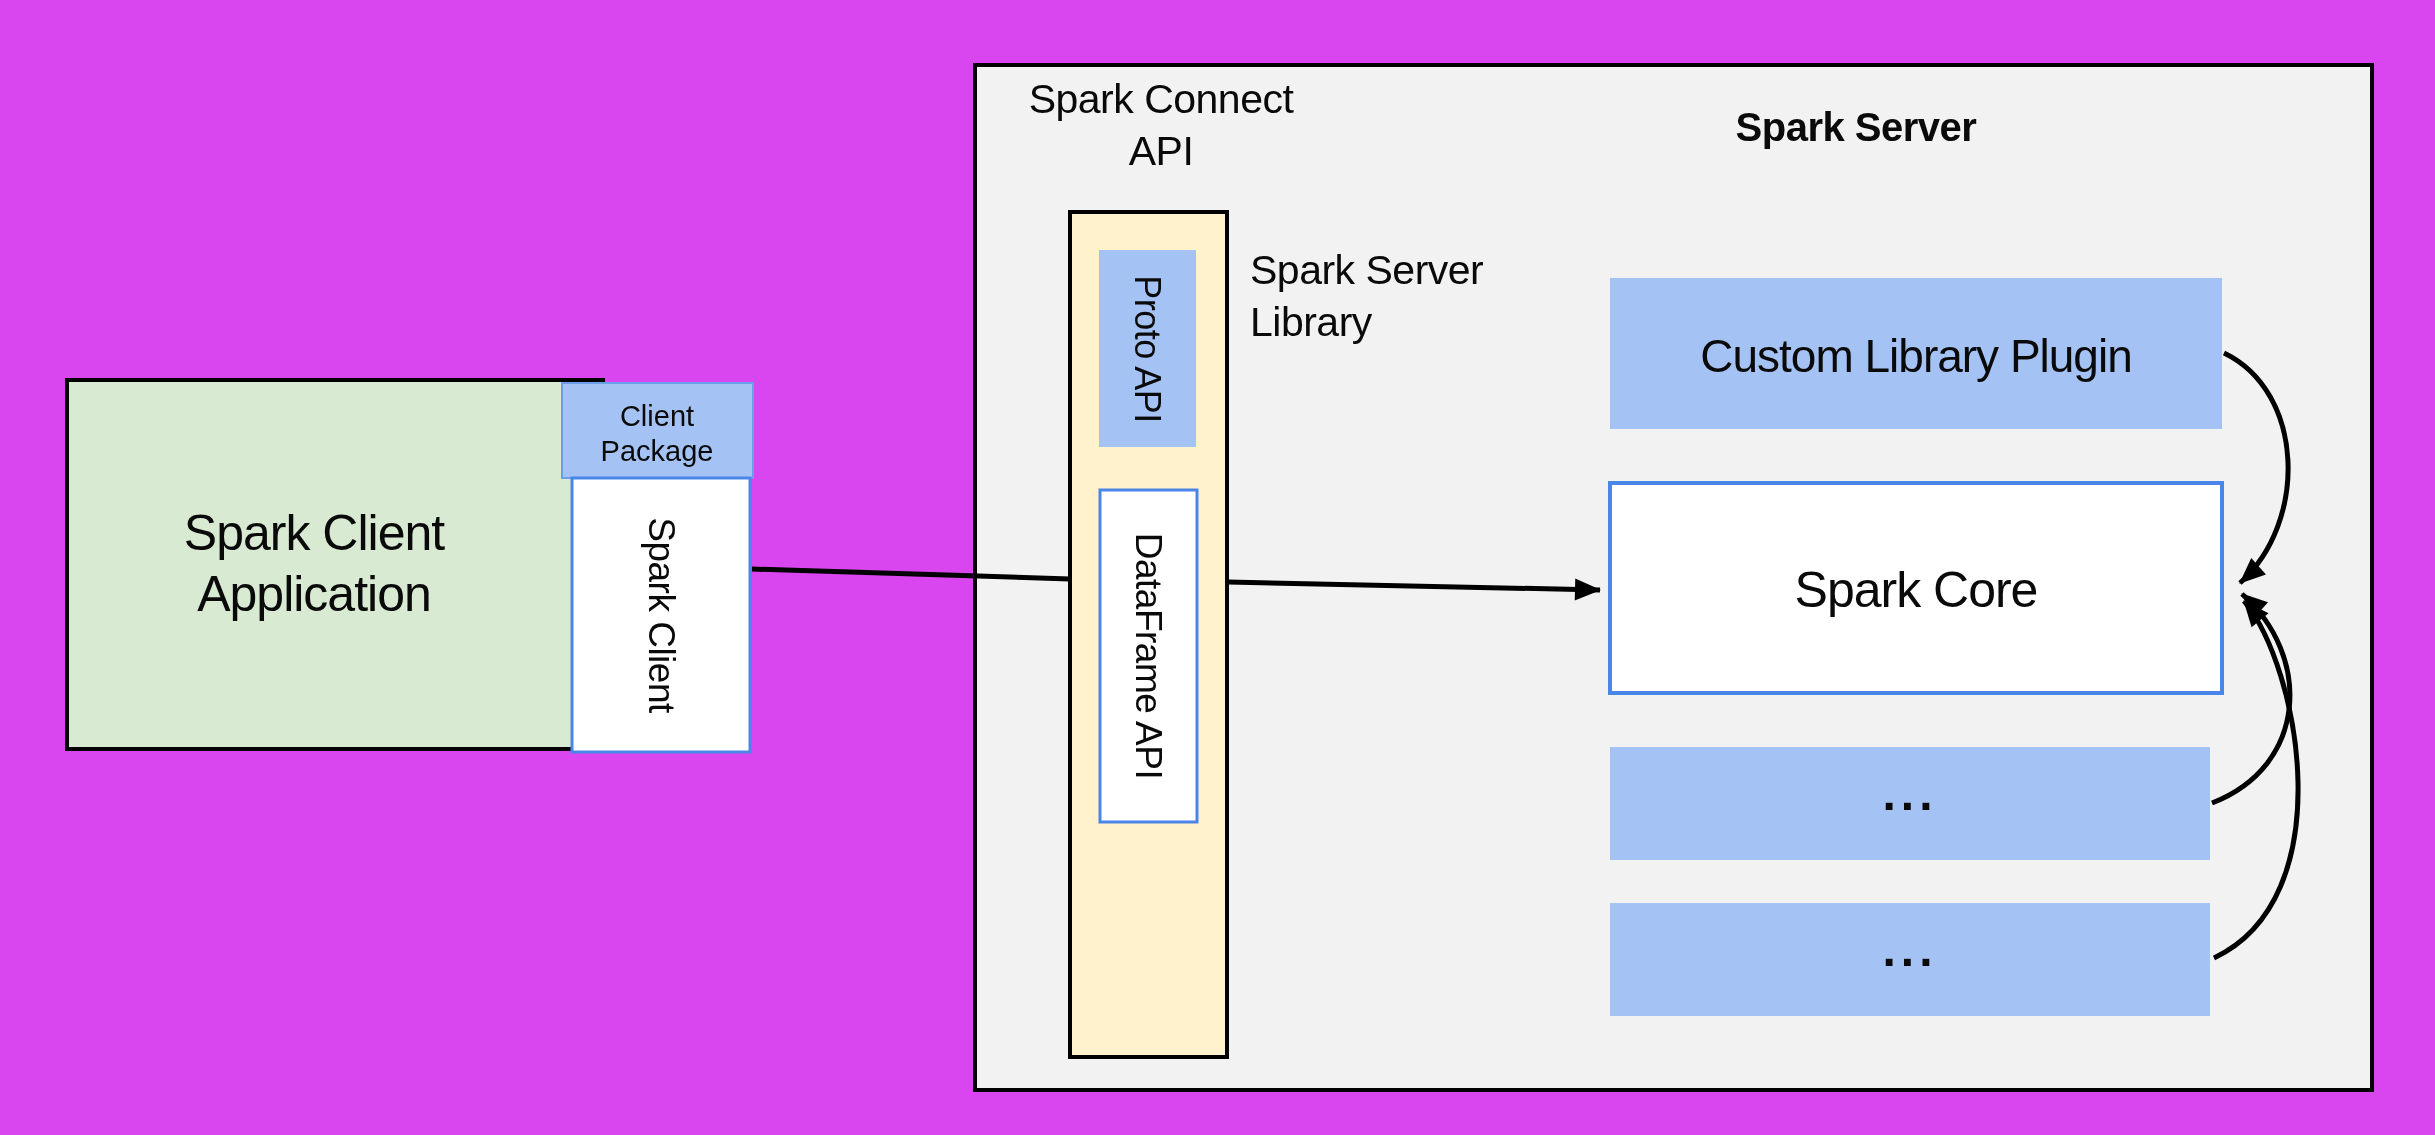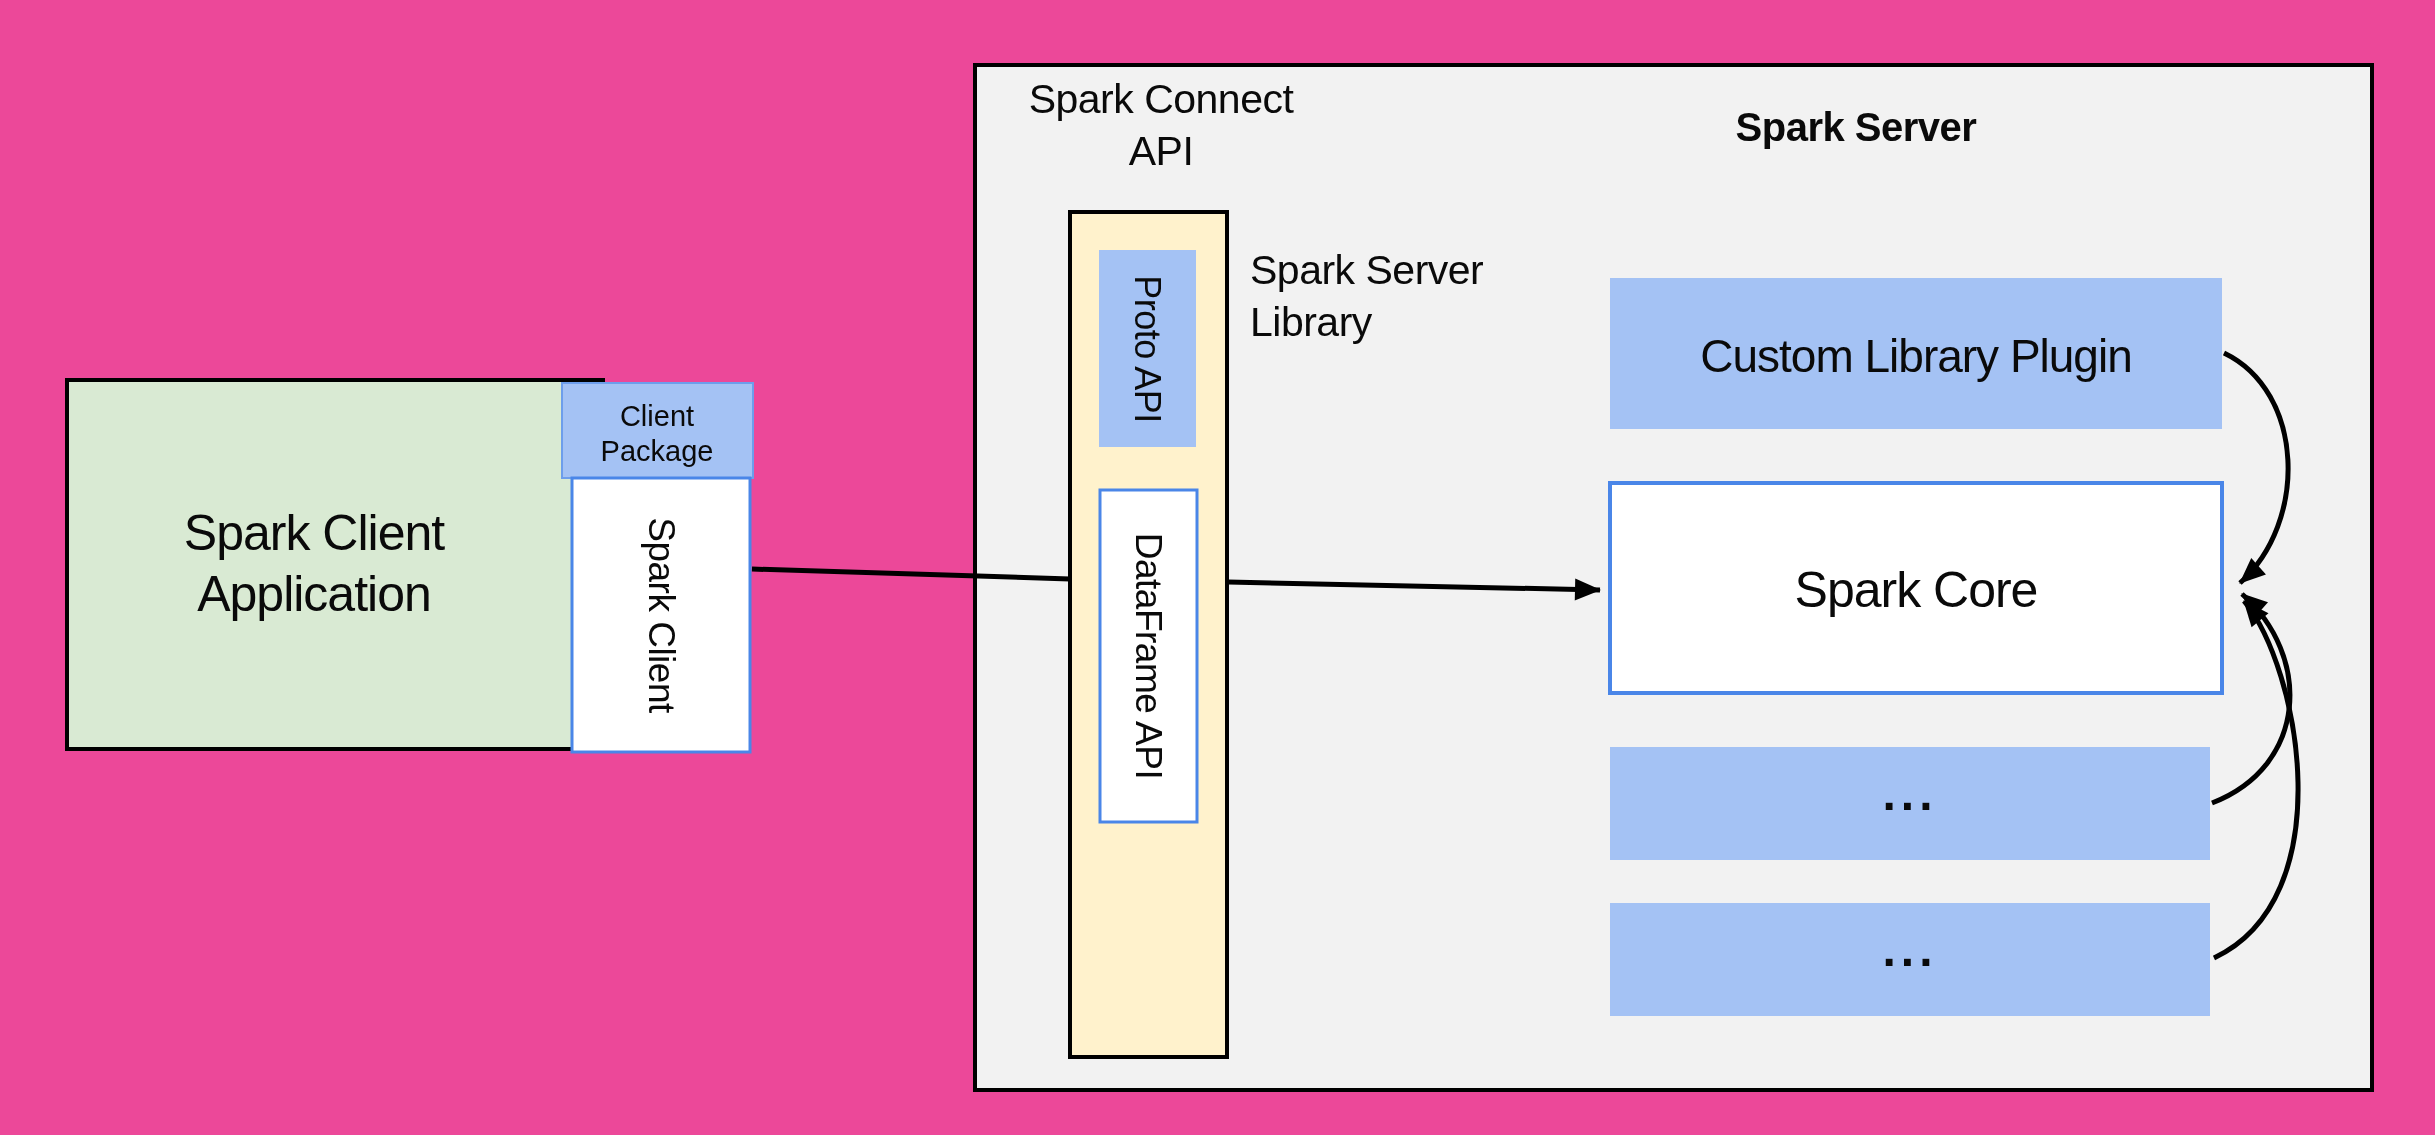--- a/index.html
+++ b/index.html
@@ -5,21 +5,21 @@
   html, body {
     margin: 0;
     padding: 0;
     background: #ffffff;
     font-family: "Liberation Sans", sans-serif;
   }
   .stage {
     position: relative;
     width: 2435px;
     height: 1135px;
-    background: #ec4899;
+    background: #d946ef;
     overflow: hidden;
     text-decoration: underline;
   }
   svg text {
     font-family: "Liberation Sans", sans-serif;
     fill: #0a0a0a;
   }
   .lbl-lg   { font-size: 50px; letter-spacing: -1px; }
   .lbl-md   { font-size: 41px; letter-spacing: -0.5px; }
   .lbl-md-b { font-size: 40px; font-weight: 700; letter-spacing: -0.5px; }

